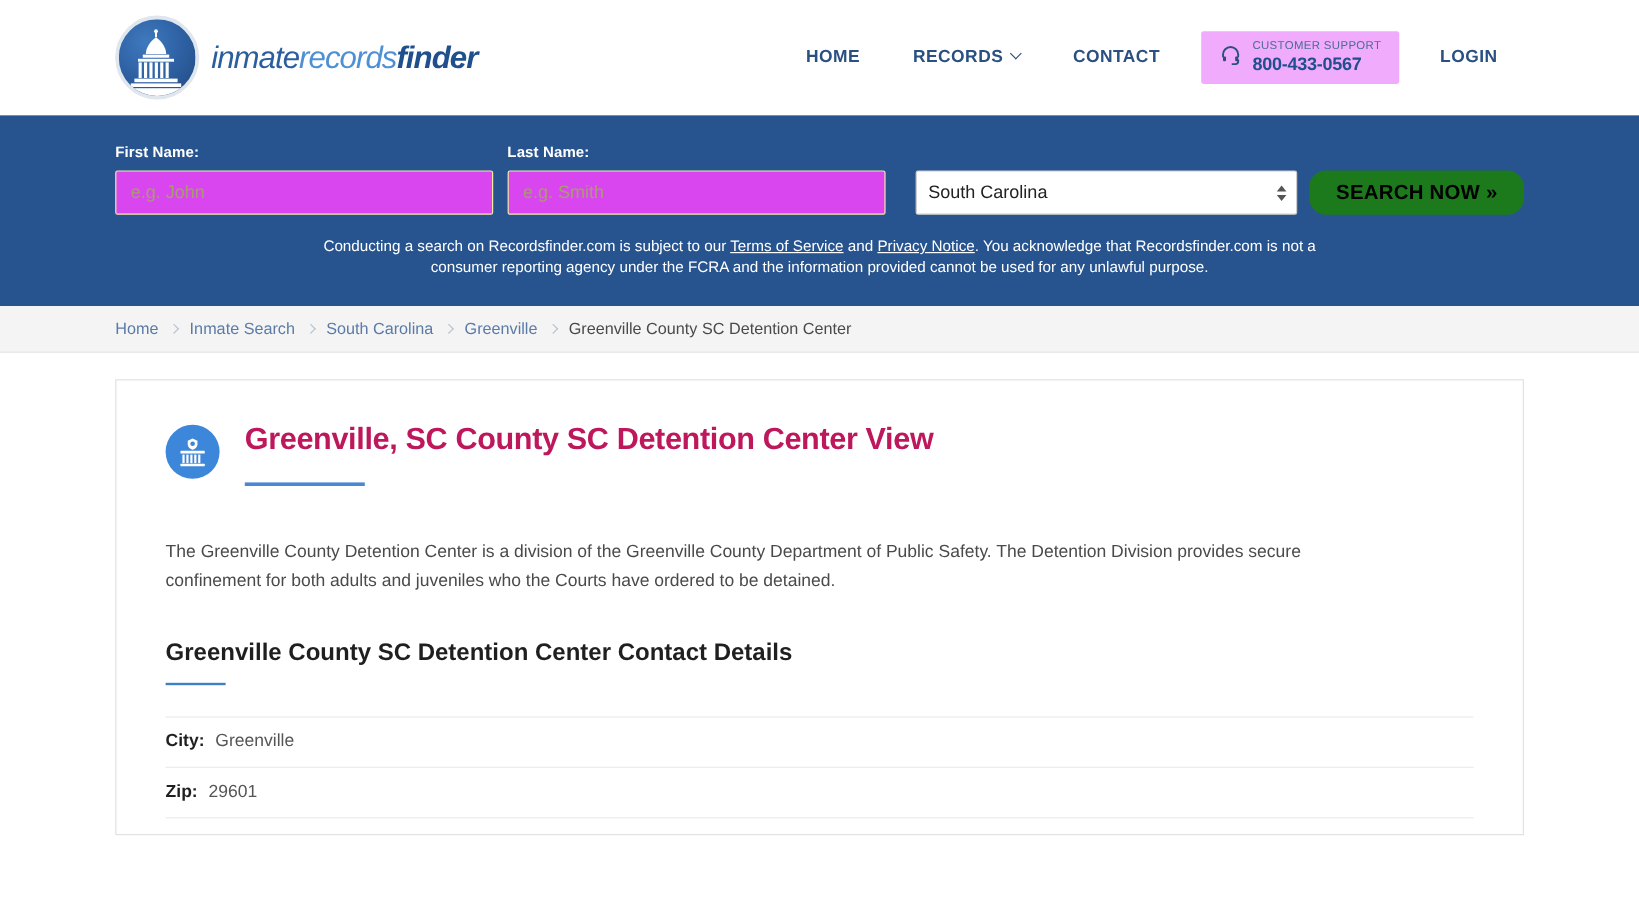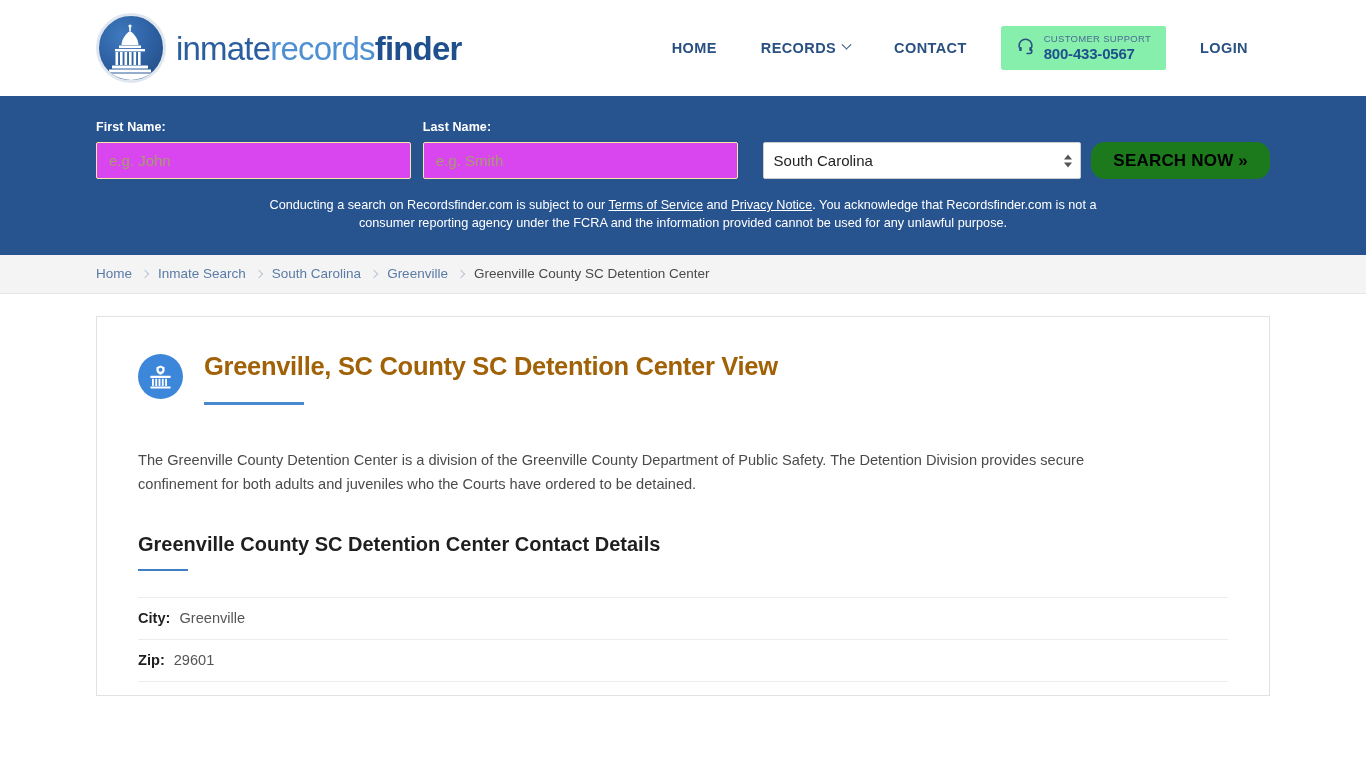--- a/index.html
+++ b/index.html
@@ -31,21 +31,22 @@
     width: 70px; height: 70px;
     border-radius: 50%;
     background: radial-gradient(circle at 35% 30%, #3f79bd 0%, #2f63a6 45%, #22497f 100%);
     border: 3px solid #dfe6ee;
     display: flex; align-items: flex-end; justify-content: center;
     overflow: hidden;
     flex: none;
   }
   .brand-mark svg { display:block; }
   .brand-text {
-    font-size: 33px;
+    font-size: 26px;
+    font-style: italic;
     letter-spacing: -0.8px;
     white-space: nowrap;
     line-height: 1;
   }
   .bt-1 { color: #2a5e9e; font-weight: 400; }
   .bt-2 { color: #4e90d3; font-weight: 400; }
   .bt-3 { color: #1f4f8c; font-weight: 700; }
 
   .main-nav {
     margin-left: auto;
@@ -65,21 +66,21 @@
     cursor: pointer;
   }
   .chev {
     display: inline-block;
     width: 7px; height: 7px;
     border-right: 1.6px solid #2a5081;
     border-bottom: 1.6px solid #2a5081;
     transform: rotate(45deg) translate(-2px,-2px);
   }
   .support-box {
-    background: #86efac;
+    background: #f0abfc;
     display: flex; align-items: center; gap: 9px;
     padding: 8px 15px;
     margin: 0 12px;
     border-radius: 2px;
     cursor: pointer;
   }
   .support-icon { flex: none; }
   .support-txt { line-height: 1.15; }
   .support-label {
     font-size: 9.5px; color: #4b6c93; letter-spacing: 0.3px; font-weight: 500;
@@ -218,21 +219,21 @@
     background: #3d87da;
     flex: none;
     display: flex; align-items: center; justify-content: center;
     margin-top: 3px;
   }
   .head-text { flex: 1; }
   h1.page-title {
     margin: 0;
     font-size: 25.5px;
     font-weight: 700;
-    color: #a16207;
+    color: #be185d;
     letter-spacing: -0.3px;
     line-height: 1.2;
   }
   .rule-long { width: 100px; height: 3px; background: #4a89d0; margin-top: 21px; }
   .rule-short { width: 50px; height: 2px; background: #3f7fc4; margin-top: 13px; }
 
   .body-copy {
     margin: 44px 0 0 0;
     font-size: 14.6px;
     color: #4a4a4a;

